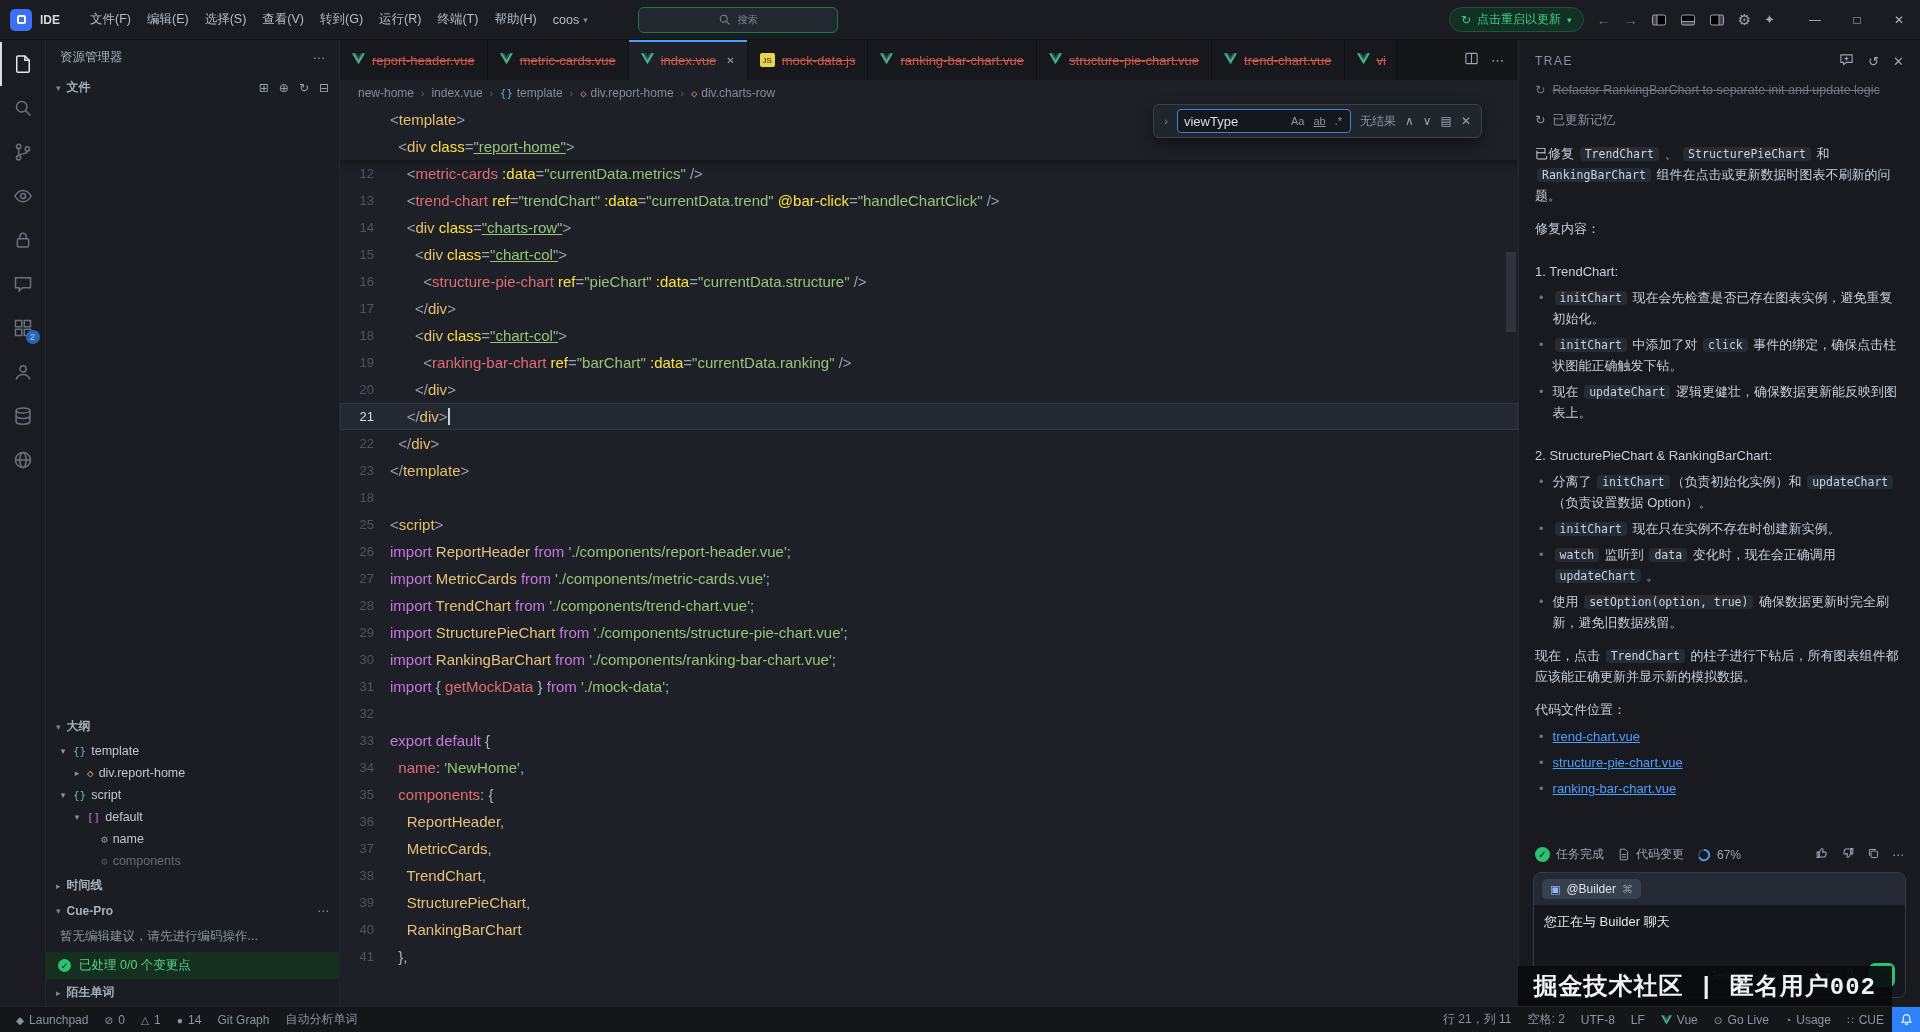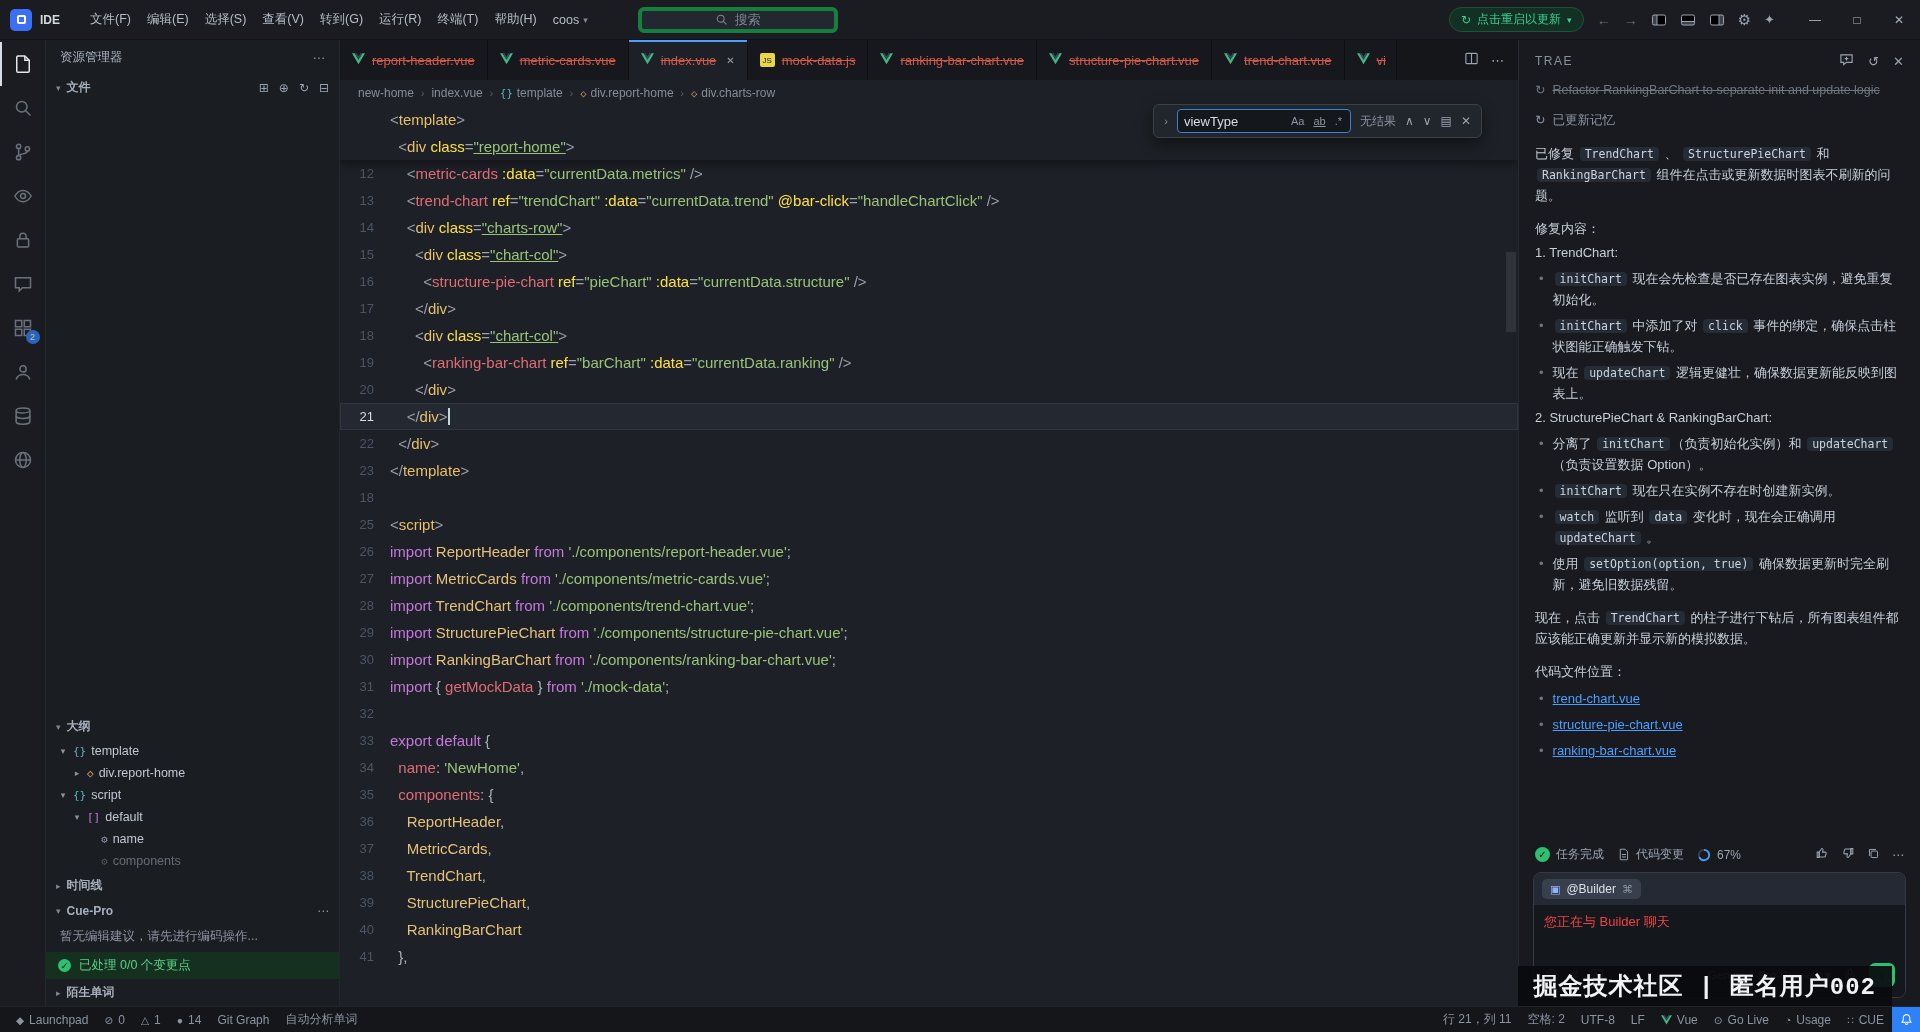--- a/index.html
+++ b/index.html
@@ -9,21 +9,21 @@
 
   
   .titlebar{height:40px;background:#1a1c21;border-bottom:1px solid #101216;display:flex;align-items:center;padding-left:10px;flex:0 0 40px}
   .app-icon{width:22px;height:22px;border-radius:5px;background:#3b6ff5;display:flex;align-items:center;justify-content:center;margin-right:8px;flex:0 0 22px}
   .logo-mark{width:9px;height:9px;border:2px solid #fff;border-radius:2px;display:block}
   .app-label{font-size:12px;font-weight:bold;color:#d5dae2;margin-right:22px}
   .menus{display:flex;align-items:flex-start}
   .menu-item{padding:0 8px;color:#b6bdc8;font-size:12.5px;cursor:default}
   .workspace{display:flex;align-items:center;gap:4px;color:#b6bdc8;margin-left:8px;font-size:12.5px}
   .chev{color:#7d8694;font-size:9px}
-  .tb-search{margin-left:50px;width:200px;height:26px;background:#23272f;border:4px solid #15803d;border-radius:6px;display:flex;align-items:center;justify-content:center;gap:7px;color:#7d8694;font-size:13px}
+  .tb-search{margin-left:50px;width:200px;height:26px;background:#23272f;border:1px solid #15803d;border-radius:6px;display:flex;align-items:center;justify-content:center;gap:7px;color:#7d8694;font-size:10px}
   .tb-right{margin-left:auto;display:flex;align-items:center;gap:13px}
   .update-pill{display:flex;align-items:center;gap:6px;background:#123023;border:1px solid #1f5237;color:#3ecf8e;font-size:12px;padding:3px 11px;border-radius:14px}
   .update-pill .chev{color:#3ecf8e}
   .nav-ar{color:#6b7380;font-size:14px}
   .tbi{color:#9aa3b0;display:flex;align-items:center}
   .tbi svg{stroke:#9aa3b0}
   .gear{font-size:15px}
   .win-controls{display:flex;margin-left:6px}
   .win-controls span{width:42px;height:40px;display:flex;align-items:center;justify-content:center;color:#aab3c0;font-size:12px}
 
@@ -101,38 +101,38 @@
   .trae{width:402px;flex:0 0 402px;border-left:1px solid #262a31;background:#181a20;display:flex;flex-direction:column;min-height:0}
   .trae-header{height:42px;flex:0 0 42px;display:flex;align-items:center;padding:0 16px}
   .trae-title{color:#8a919e;font-size:12px;letter-spacing:1.5px}
   .trae-hicons{margin-left:auto;display:flex;gap:14px;color:#9aa3b0;align-items:center}
   .trae-hicons svg{stroke:#9aa3b0;fill:none;stroke-width:1.2}
   .trae-content{flex:1;padding:0 16px 6px;overflow:hidden;font-size:13px;line-height:1.62;color:#c6cdd8;min-height:0}
   .trae-history{color:#6f7682;font-size:12.5px;display:flex;gap:7px;align-items:center;white-space:nowrap;overflow:hidden;margin-top:-2px}
   .th-tx{text-decoration:line-through;overflow:hidden;text-overflow:ellipsis}
   .trae-mem{display:flex;gap:7px;align-items:center;color:#8b93a1;font-size:12.5px;margin-top:10px}
   .trae-p{margin-top:12px}
-  .trae-h{margin-top:3px}
+  .trae-h{margin-top:22px}
   .chip{background:#262c35;border-radius:4px;padding:0 5px;font-family:"DejaVu Sans Mono","Liberation Mono",monospace;font-size:11.5px;color:#ccd3dd;margin:0 2px;white-space:nowrap}
   .bullet{display:flex;margin-top:5px;padding-left:4px}
   .bullet .dot{color:#6b7480;margin-right:9px}
   .btext{flex:1}
   .link{color:#4d9fff;text-decoration:underline}
   .trae-status{display:flex;align-items:center;gap:13px;padding:7px 16px 3px;font-size:12px;color:#9aa3b0;flex:0 0 auto}
   .ts-done,.ts-item{display:flex;align-items:center;gap:6px}
   .ts-item svg{stroke:#9aa3b0;fill:none;stroke-width:1.2}
   .ts-icons{margin-left:auto;display:flex;gap:12px;align-items:center}
   .ts-icons svg{stroke:#9aa3b0;fill:none}
   .trae-inputwrap{margin:6px 14px 8px;border:1px solid #343b46;border-radius:8px;overflow:hidden;flex:0 0 auto}
   .chip-row{background:#242933;padding:6px 8px;display:flex}
   .b-chip{display:inline-flex;align-items:center;gap:6px;background:#39404d;border-radius:5px;padding:3px 8px;font-size:12px;color:#dde2ea}
   .b-ic{color:#8fb4ff;font-size:11px}
   .b-k{color:#8b93a1;font-size:11px}
   .input-body{background:#14171c;height:56px;padding:8px 10px}
-  .input-body .ph{color:#ef4444;font-size:13px}
+  .input-body .ph{color:#e5e5e5;font-size:13px}
   .input-toolbar{background:#14171c;display:flex;align-items:center;gap:12px;padding:2px 10px 10px;color:#8b93a1;font-size:14px}
   .input-toolbar svg{stroke:#8b93a1;fill:none;stroke-width:1.2}
   .model{margin-left:auto;font-size:11.5px;display:flex;gap:4px;align-items:center;color:#8b93a1}
   .send-btn{width:26px;height:24px;background:#2fbf71;border-radius:6px;display:flex;align-items:center;justify-content:center;color:#0a160e;font-weight:bold;font-size:13px}
 
   
   .statusbar{height:26px;flex:0 0 26px;background:#14161a;border-top:1px solid #20242b;display:flex;align-items:center;font-size:12px;color:#8b93a1;padding-left:8px}
   .sb-left,.sb-right{display:flex;align-items:center;height:100%}
   .sb-right{margin-left:auto}
   .sb-item{display:flex;align-items:center;gap:5px;padding:0 8px;height:100%;white-space:nowrap}

